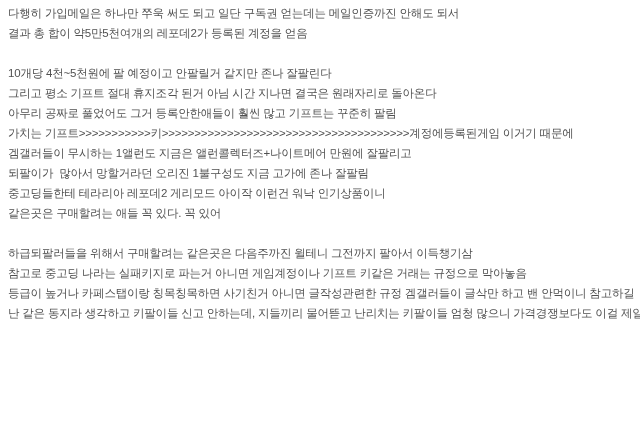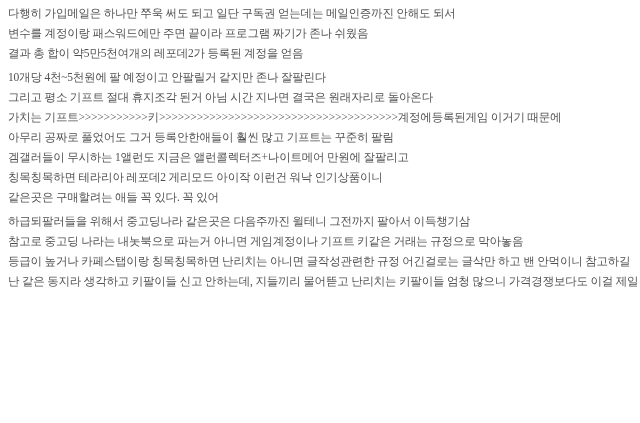--- a/index.html
+++ b/index.html
@@ -17,50 +17,50 @@
     padding: 3px 0 0 8px;
     font-family: "Liberation Sans", "DejaVu Sans", sans-serif;
     font-size: 11.5px;
     color: #505050;
     letter-spacing: -0.2px;
   }
   .para {
     margin: 0;
   }
   .para + .para {
-    margin-top: 4px; 
+    margin-top: 20px; 
   }
   .line {
     height: 20px;
     line-height: 20px;
     white-space: pre;
     overflow: hidden;
   }
 </style>
 </head>
 <body style="background: rgb(255, 255, 255);">
 
-<div class="page" style="color: rgb(80, 80, 80); font-family: Liberation Serif, serif;">
+<div class="page" style="color: rgb(80, 80, 80);">
 
   <div class="para">
     <div class="line">다행히 가입메일은 하나만 쭈욱 써도 되고 일단 구독권 얻는데는 메일인증까진 안해도 되서</div>
-    <div class="line">변수를 계정이랑 패스워드에만 주면 끝이라 프로그램 짜기가 존나 쉬웠음</div>
     <div class="line">결과 총 합이 약5만5천여개의 레포데2가 등록된 계정을 얻음</div>
   </div>
 
   <div class="para">
     <div class="line">10개당 4천~5천원에 팔 예정이고 안팔릴거 같지만 존나 잘팔린다</div>
     <div class="line">그리고 평소 기프트 절대 휴지조각 된거 아님 시간 지나면 결국은 원래자리로 돌아온다</div>
+    <div class="line">아무리 공짜로 풀었어도 그거 등록안한애들이 훨씬 많고 기프트는 꾸준히 팔림</div>
     <div class="line">가치는 기프트&gt;&gt;&gt;&gt;&gt;&gt;&gt;&gt;&gt;&gt;&gt;키&gt;&gt;&gt;&gt;&gt;&gt;&gt;&gt;&gt;&gt;&gt;&gt;&gt;&gt;&gt;&gt;&gt;&gt;&gt;&gt;&gt;&gt;&gt;&gt;&gt;&gt;&gt;&gt;&gt;&gt;&gt;&gt;&gt;&gt;&gt;&gt;&gt;&gt;계정에등록된게임 이거기 때문에</div>
-    <div class="line">아무리 공짜로 풀었어도 그거 등록안한애들이 훨씬 많고 기프트는 꾸준히 팔림</div>
     <div class="line">겜갤러들이 무시하는 1앨런도 지금은 앨런콜렉터즈+나이트메어 만원에 잘팔리고</div>
-    <div class="line">칭목칭목하면 테라리아 레포데2 게리모드 아이작 이런건 워낙 인기상품이니</div>
+    <div class="line">되팔이가  많아서 망할거라던 오리진 1불구성도 지금 고가에 존나 잘팔림</div>
+    <div class="line">중고딩들한테 테라리아 레포데2 게리모드 아이작 이런건 워낙 인기상품이니</div>
     <div class="line">같은곳은 구매할려는 애들 꼭 있다. 꼭 있어</div>
   </div>
 
   <div class="para">
-    <div class="line">하급되팔러들을 위해서 중고딩나라 같은곳은 다음주까진 윌테니 그전까지 팔아서 이득챙기삼</div>
-    <div class="line">참고로 중고딩 나라는 내놋북으로 파는거 아니면 게임계정이나 기프트 키같은 거래는 규정으로 막아놓음</div>
-    <div class="line">등급이 높거나 카페스탭이랑 칭목칭목하면 난리치는 아니면 글작성관련한 규정 어긴걸로는 글삭만 하고 밴 안먹이니 참고하길</div>
+    <div class="line">하급되팔러들을 위해서 구매할려는 같은곳은 다음주까진 윌테니 그전까지 팔아서 이득챙기삼</div>
+    <div class="line">참고로 중고딩 나라는 실패키지로 파는거 아니면 게임계정이나 기프트 키같은 거래는 규정으로 막아놓음</div>
+    <div class="line">등급이 높거나 카페스탭이랑 칭목칭목하면 사기친거 아니면 글작성관련한 규정 겜갤러들이 글삭만 하고 밴 안먹이니 참고하길</div>
     <div class="line">난 같은 동지라 생각하고 키팔이들 신고 안하는데, 지들끼리 물어뜯고 난리치는 키팔이들 엄청 많으니 가격경쟁보다도 이걸 제일 조심해라</div>
   </div>
 
 </div>
 
 </body></html>

